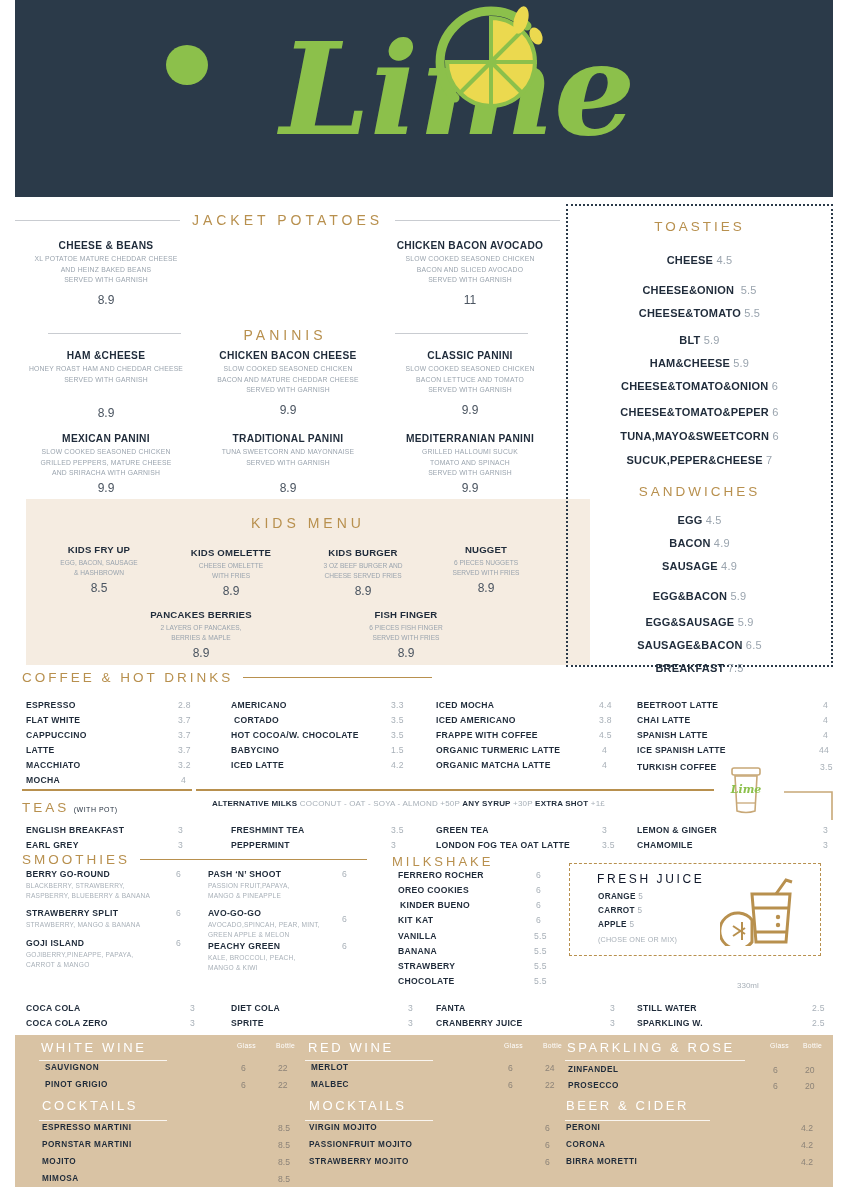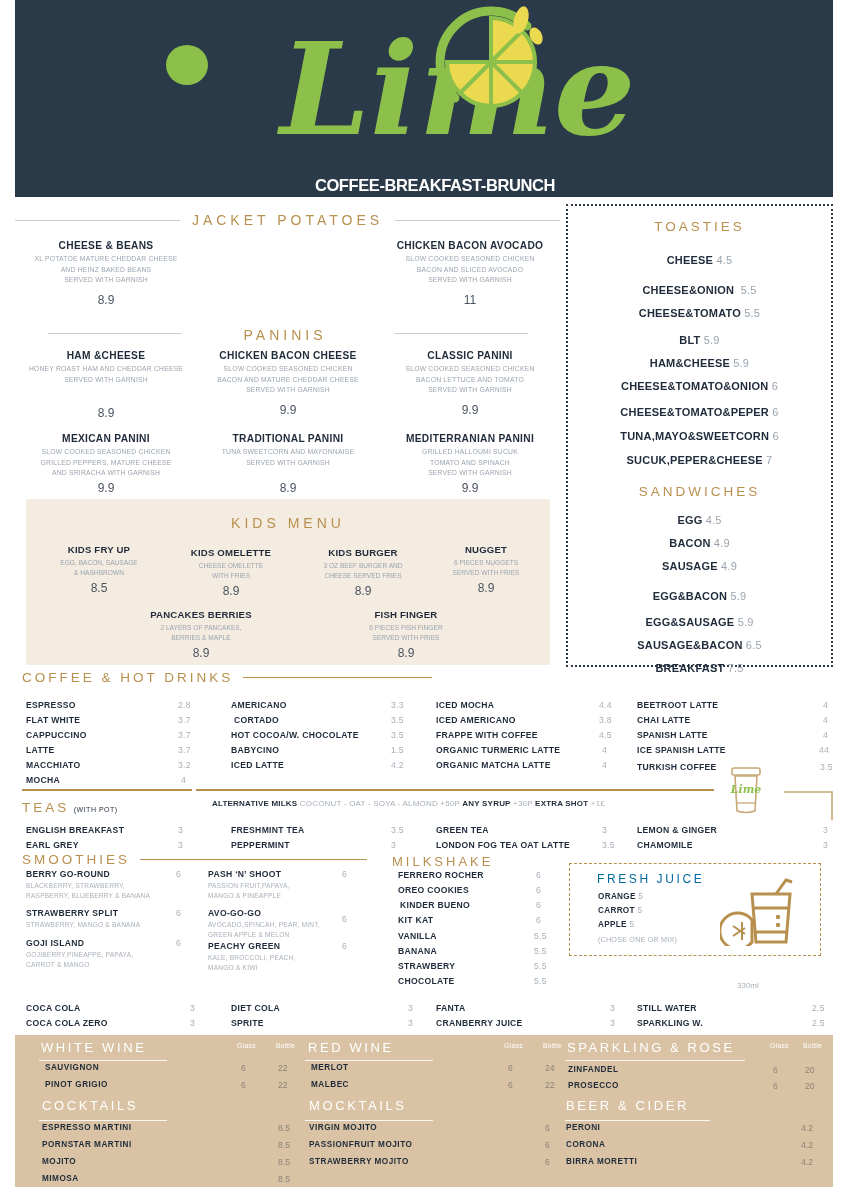--- a/index.html
+++ b/index.html
@@ -54,21 +54,21 @@
   .item-desc {
     color: #9aa4ae; font-size: 6.8px; line-height: 1.55; margin-top: 3px;
     letter-spacing: 0.2px;
   }
   .item-price { color: #4a5460; font-size: 12px; margin-top: 7px; }
 
   .hr-left { position: absolute; height: 1px; background: #c9ccd1; }
 
   
   .kids {
-    position: absolute; left: 26px; top: 499px; width: 524px; height: 166px;
+    position: absolute; left: 26px; top: 499px; width: 564px; height: 166px;
     background: #f5ece1;
   }
   .kids-title { text-align: center; padding-top: 15px; }
   .kids-item { position: absolute; text-align: center; }
   .kids-name { color: #1f2b3a; font-weight: bold; font-size: 9.6px; letter-spacing: 0.2px; }
   .kids-desc { color: #9aa4ae; font-size: 6.6px; line-height: 1.5; margin-top: 3px; }
   .kids-price { color: #4a5460; font-size: 12px; margin-top: 3px; }
 
   
   .toasties-box {
@@ -99,21 +99,21 @@
     font-size: 8px; color: #1f2b3a; letter-spacing: 0.2px; white-space: nowrap;
   }
   .alt-milks .light { color: #a8b0b8; font-weight: normal; }
   .alt-milks b { font-weight: bold; }
 
   
   .juice-box {
     position: absolute; left: 569px; top: 863px; width: 252px; height: 93px;
     border: 1.5px dashed #b8904e;
   }
-  .juice-title { position: absolute; left: 27px; top: 8px; font-size: 12px; letter-spacing: 2.6px; color: #0369a1; }
+  .juice-title { position: absolute; left: 27px; top: 8px; font-size: 12px; letter-spacing: 2.6px; color: #0f172a; }
   .jrow { position: absolute; left: 28px; font-size: 8.2px; color: #1f2b3a; font-weight: bold; letter-spacing: 0.3px; }
   .jrow .p { color: #a8b0b8; font-weight: normal; }
   .jnote { position: absolute; left: 28px; font-size: 7.2px; color: #a8b0b8; letter-spacing: 0.2px; }
 
   
   .bottom {
     position: absolute; left: 15px; top: 1035px; width: 818px; height: 152px;
     background: #d9c3a4;
   }
   .b-title { position: absolute; color: #ffffff; font-size: 13px; letter-spacing: 2.6px; }
@@ -145,21 +145,20 @@
           <path d="M0 0 L0 44 A44 44 0 0 1 -31 31 Z" fill="#ebd94f" stroke="#8cc04b" stroke-width="4"></path>
           <path d="M0 0 L-31 31 A44 44 0 0 1 -44 0 Z" fill="#ebd94f" stroke="#8cc04b" stroke-width="4"></path>
         </g>
         <ellipse cx="86" cy="14" rx="7" ry="14" fill="#ebd94f" transform="rotate(15 86 14)"></ellipse>
         <ellipse cx="101" cy="30" rx="6" ry="9" fill="#ebd94f" transform="rotate(-25 101 30)"></ellipse>
       </svg>
       <svg style="position:absolute;left:148px;top:42px;" width="48" height="46" viewBox="0 0 48 46">
         <ellipse cx="24" cy="23" rx="21" ry="20" fill="#8cc04b"></ellipse>
       </svg>
     </div>
-    <div class="tagline">COFFEE-BREAKFAST-BRUNCH</div>
   </div>
 
   <div class="jacket-head">
     <div class="rule"></div>
     <div class="sec-title">JACKET POTATOES</div>
     <div class="rule"></div>
   </div>
 
   <div class="food-col" style="left:15px;top:240px;">
     <div class="item-name">CHEESE &amp; BEANS</div>

